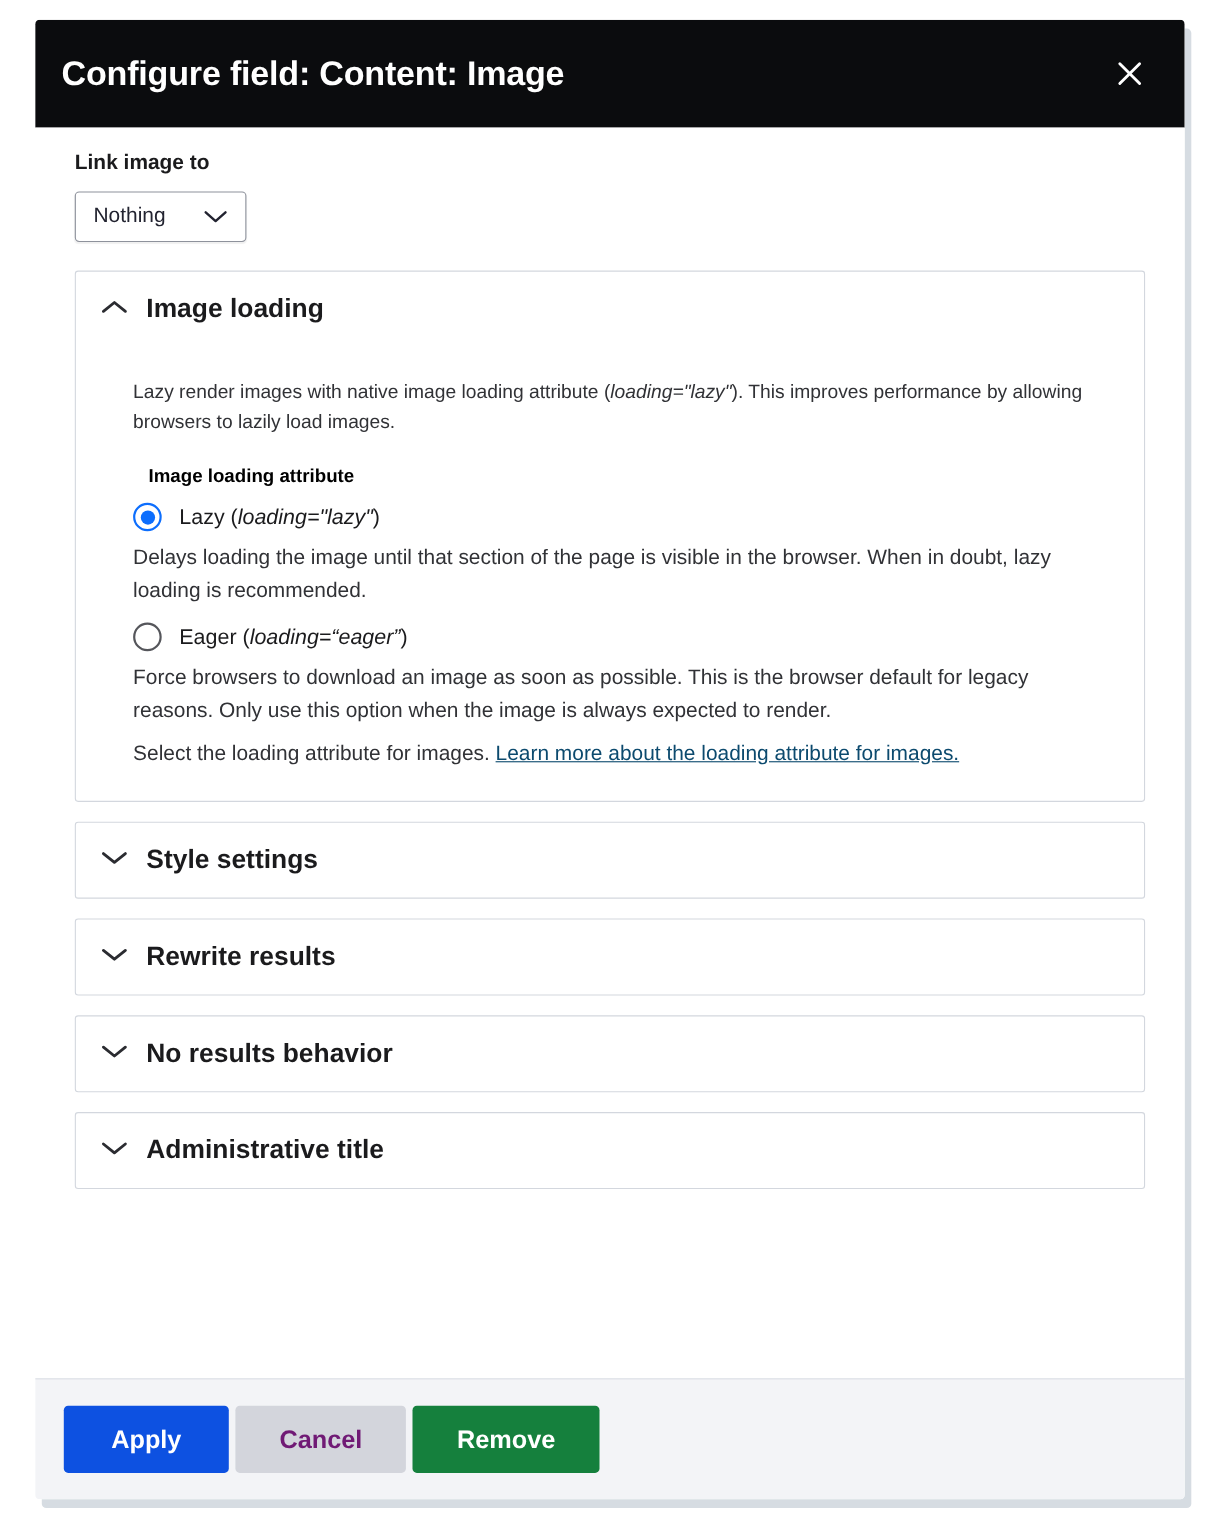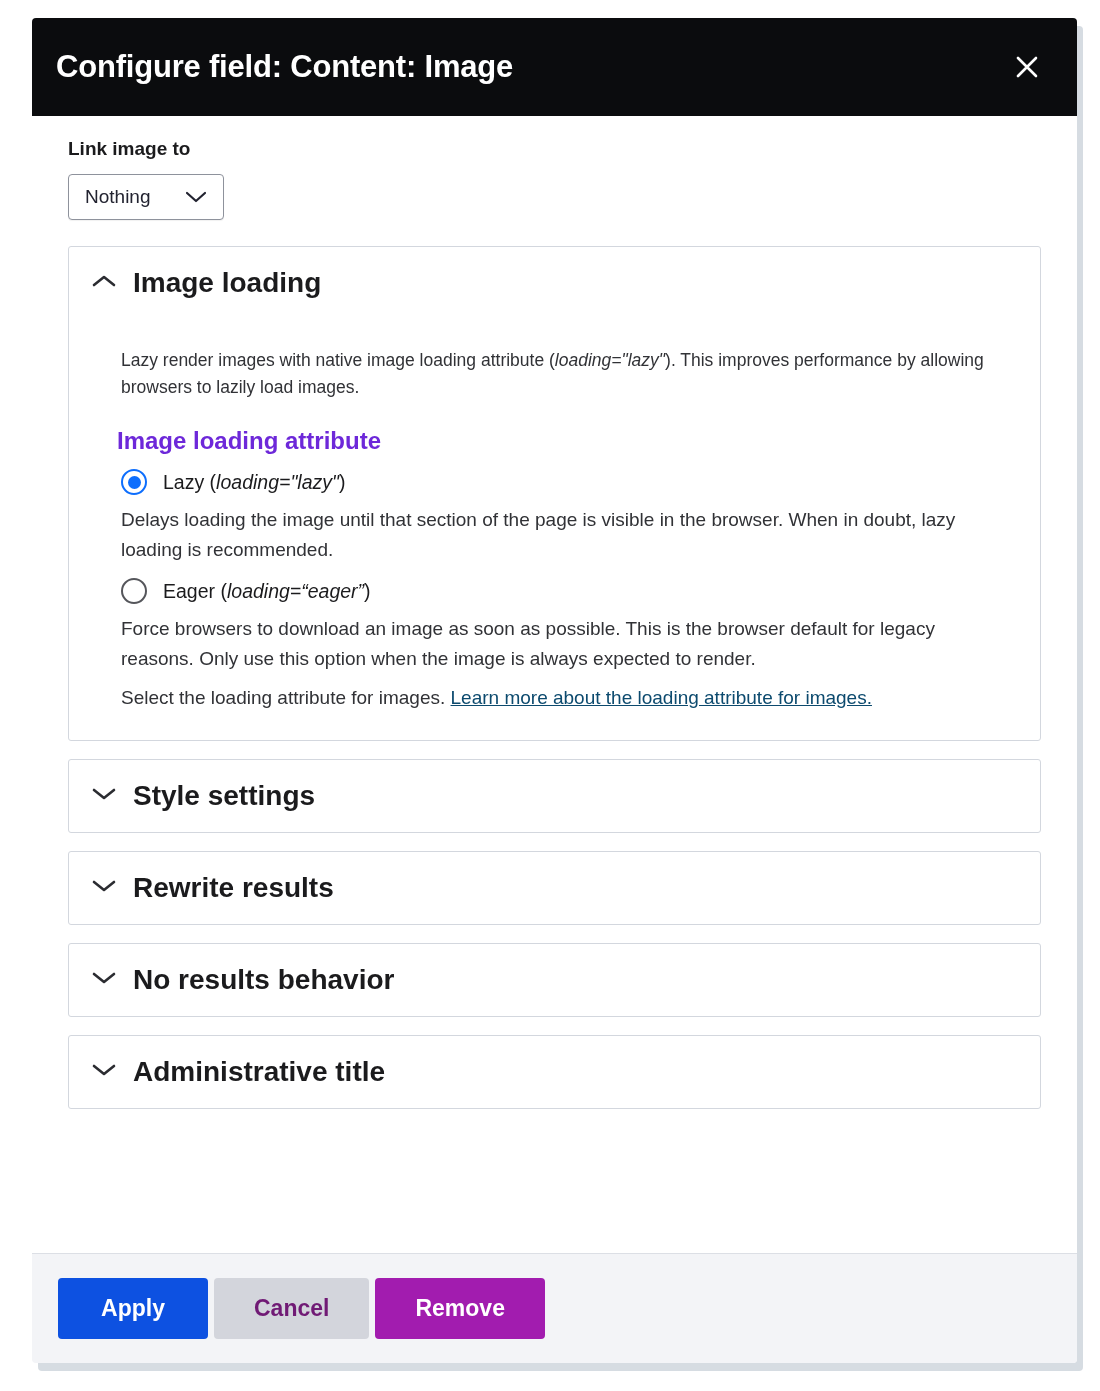--- a/index.html
+++ b/index.html
@@ -97,40 +97,40 @@
     margin: 0 14px 18px 14px;
   }
   .panel-summary {
     display: flex;
     align-items: center;
     gap: 16px;
     padding: 20px 22px;
     cursor: pointer;
   }
   .panel-title {
-    font-size: 28px;
+    font-size: 24px;
     font-weight: bold;
     color: #1b1b1d;
   }
   .panel-body {
     padding: 6px 26px 28px 26px;
   }
   .desc {
     font-size: 17.5px;
     line-height: 1.55;
     color: #313236;
     margin: 22px 0 0 26px;
     max-width: 880px;
   }
   .desc em { font-style: italic; }
   .sub-label {
-    font-size: 24px;
-    font-weight: bold;
-    color: #6d28d9;
-    margin: 26px 0 6px 22px;
+    font-size: 17px;
+    font-weight: bold;
+    color: #000000;
+    margin: 26px 0 6px 40px;
   }
   .radio-row {
     display: flex;
     align-items: center;
     gap: 16px;
     margin: 14px 0 0 26px;
     cursor: pointer;
   }
   .radio {
     width: 26px;
@@ -185,21 +185,21 @@
     font-size: 23px;
     font-weight: bold;
     border: none;
     border-radius: 4px;
     padding: 17px 40px;
     cursor: pointer;
     min-width: 150px;
   }
   .btn-apply { background: #0d51e1; color: #ffffff; }
   .btn-cancel { background: #d3d5dc; color: #701a75; }
-  .btn-remove { background: #a21caf; color: #ffffff; }
+  .btn-remove { background: #15803d; color: #ffffff; }
 </style>
 </head>
 <body>
 
 <div class="page">
   <div class="dialog">
 
     <div class="dialog-header">
       <div class="dialog-title">Configure field: Content: Image</div>
       <button class="close-btn" aria-label="Close">

